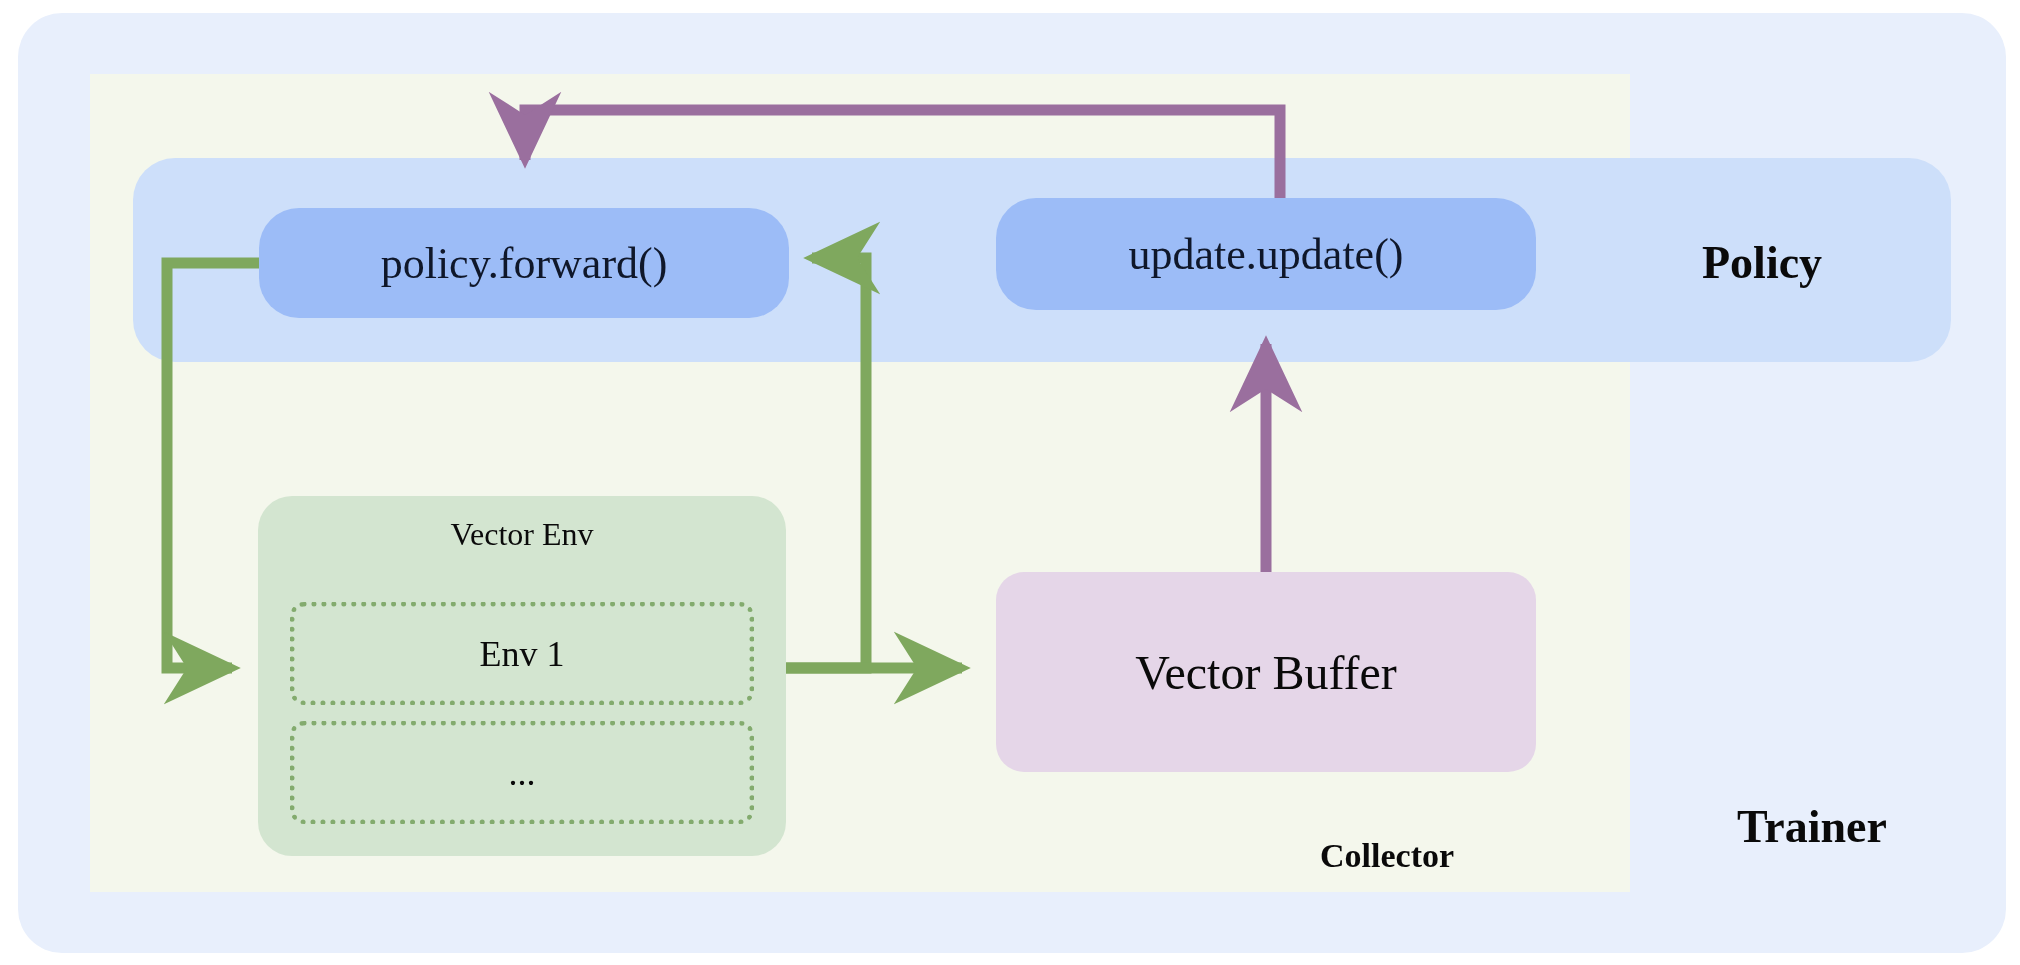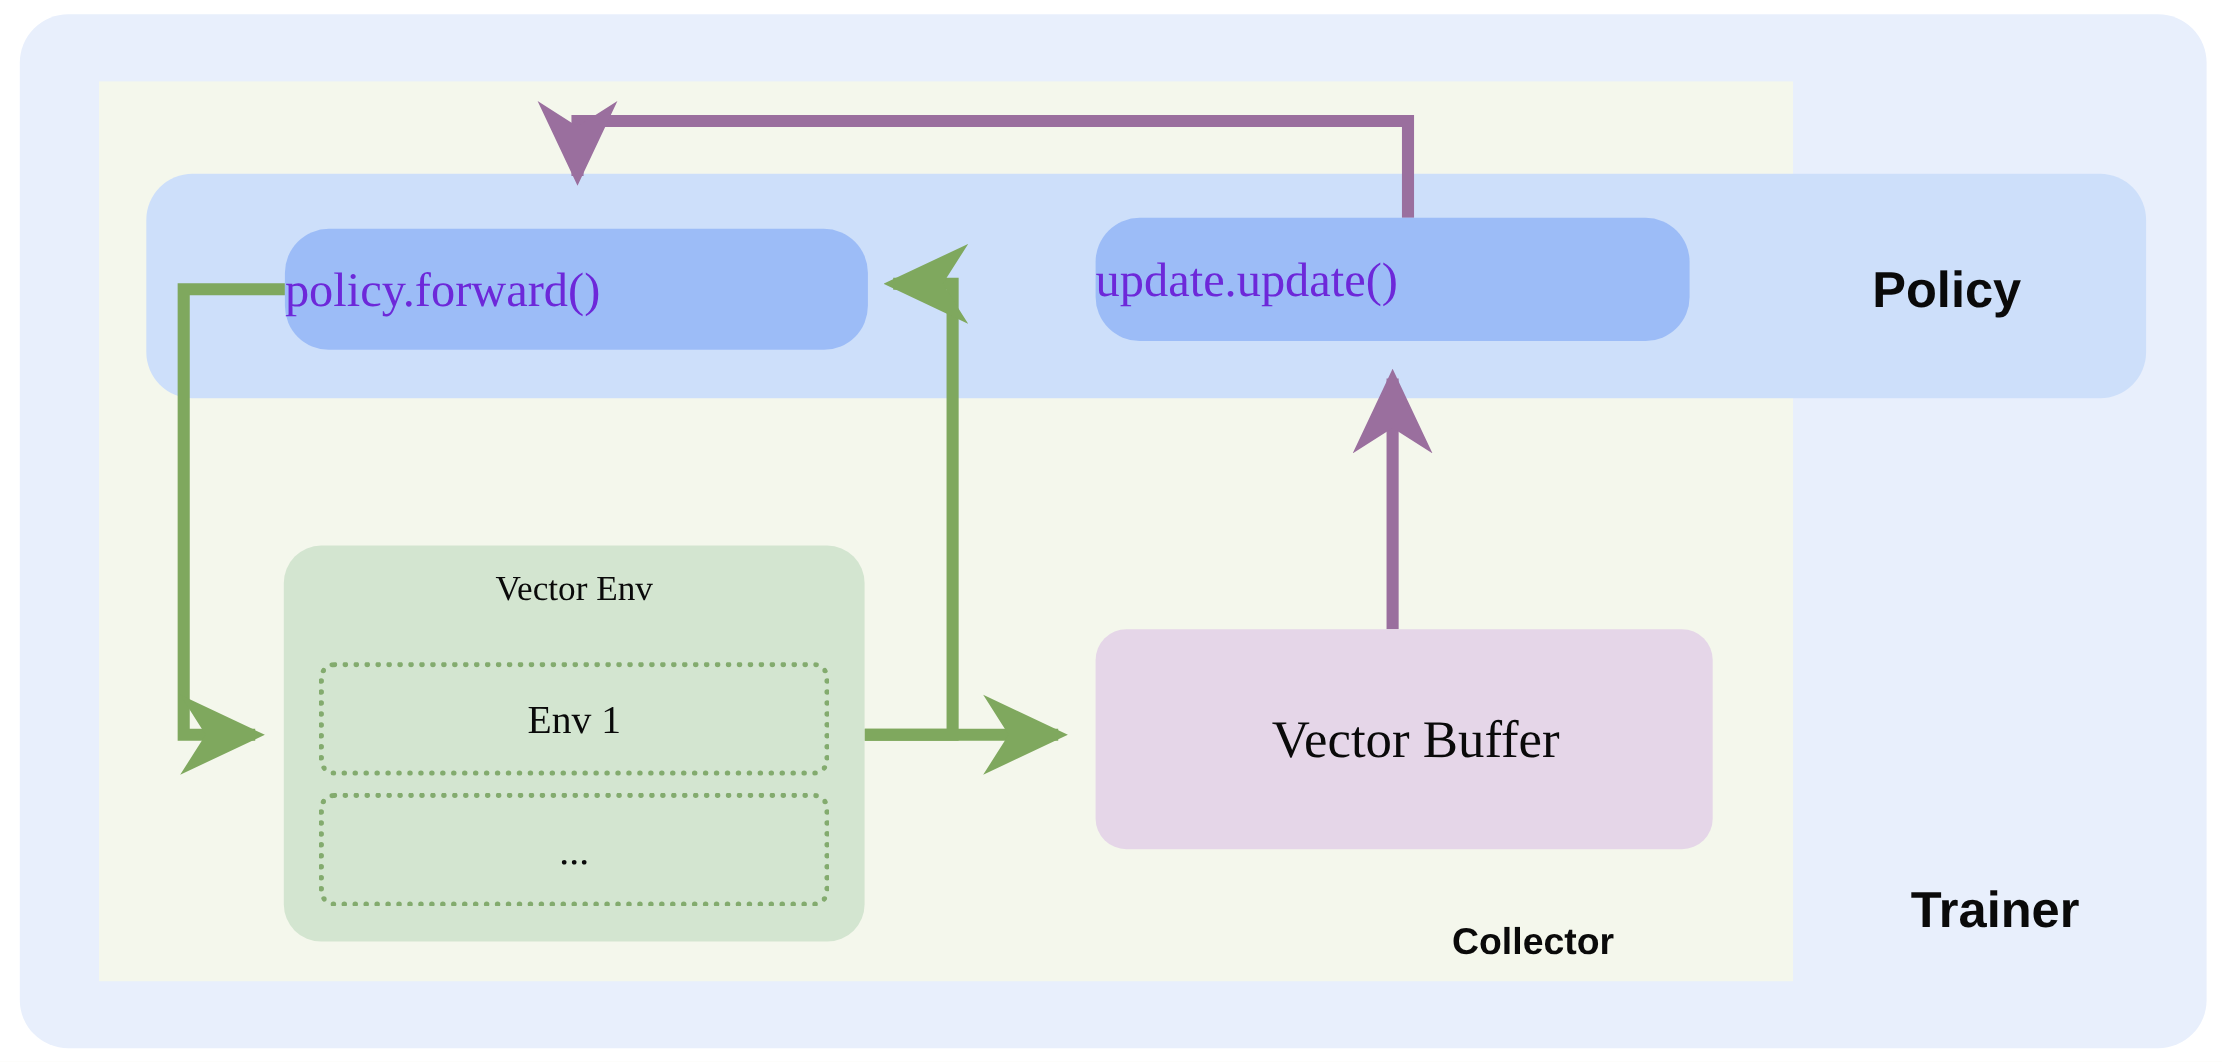--- a/index.html
+++ b/index.html
@@ -18,31 +18,31 @@
     background:#f4f7ec;
   }
   .policy-box{
     position:absolute;left:133px;top:158px;width:1818px;height:204px;
     background:#cddffa;border-radius:42px;
   }
 
   
   .group-label{
     position:absolute;font-weight:bold;color:#0a0a0a;
-    font-family:Liberation Sans, sans-serif;
+    font-family:Liberation Serif, serif;
     white-space:nowrap;
   }
   #label-policy{left:1702px;top:236px;font-size:46px;}
   #label-collector{left:1320px;top:837px;font-size:34px;}
   #label-trainer{left:1727px;top:800px;font-size:46px;margin-left:10px;}
 
   
   .node{
-    position:absolute;display:flex;align-items:center;
-    color:#6d28d9;white-space:nowrap;
+    position:absolute;display:flex;align-items:center;justify-content:center;
+    color:#0f172a;white-space:nowrap;
     font-family:"Liberation Serif","DejaVu Serif",serif;
   }
   .node-blue{background:#9cbcf7;border-radius:40px;font-size:44px;}
   #node-forward{left:259px;top:208px;width:530px;height:110px;}
   #node-update{left:996px;top:198px;width:540px;height:112px;}
 
   #node-vector-env{
     position:absolute;left:258px;top:496px;width:528px;height:360px;
     background:#d3e5d0;border-radius:34px;
   }
@@ -58,21 +58,21 @@
   .env-chip{
     border:5px dotted #83ab6e;border-radius:14px;
     display:flex;align-items:center;justify-content:center;
     font-size:36px;color:#0a0a0a;
   }
 
   #node-vector-buffer{
     position:absolute;left:996px;top:572px;width:540px;height:200px;
     background:#e5d6e8;border-radius:28px;
     display:flex;align-items:center;justify-content:center;
-    font-size:48px;color:#0a0a0a;padding-left:21px;
+    font-size:48px;color:#0a0a0a;
   }
 
   
   #arrows{position:absolute;left:0;top:0;width:2020px;height:965px;}
 </style>
 </head>
 <body>
 
 <div id="stage">
 

